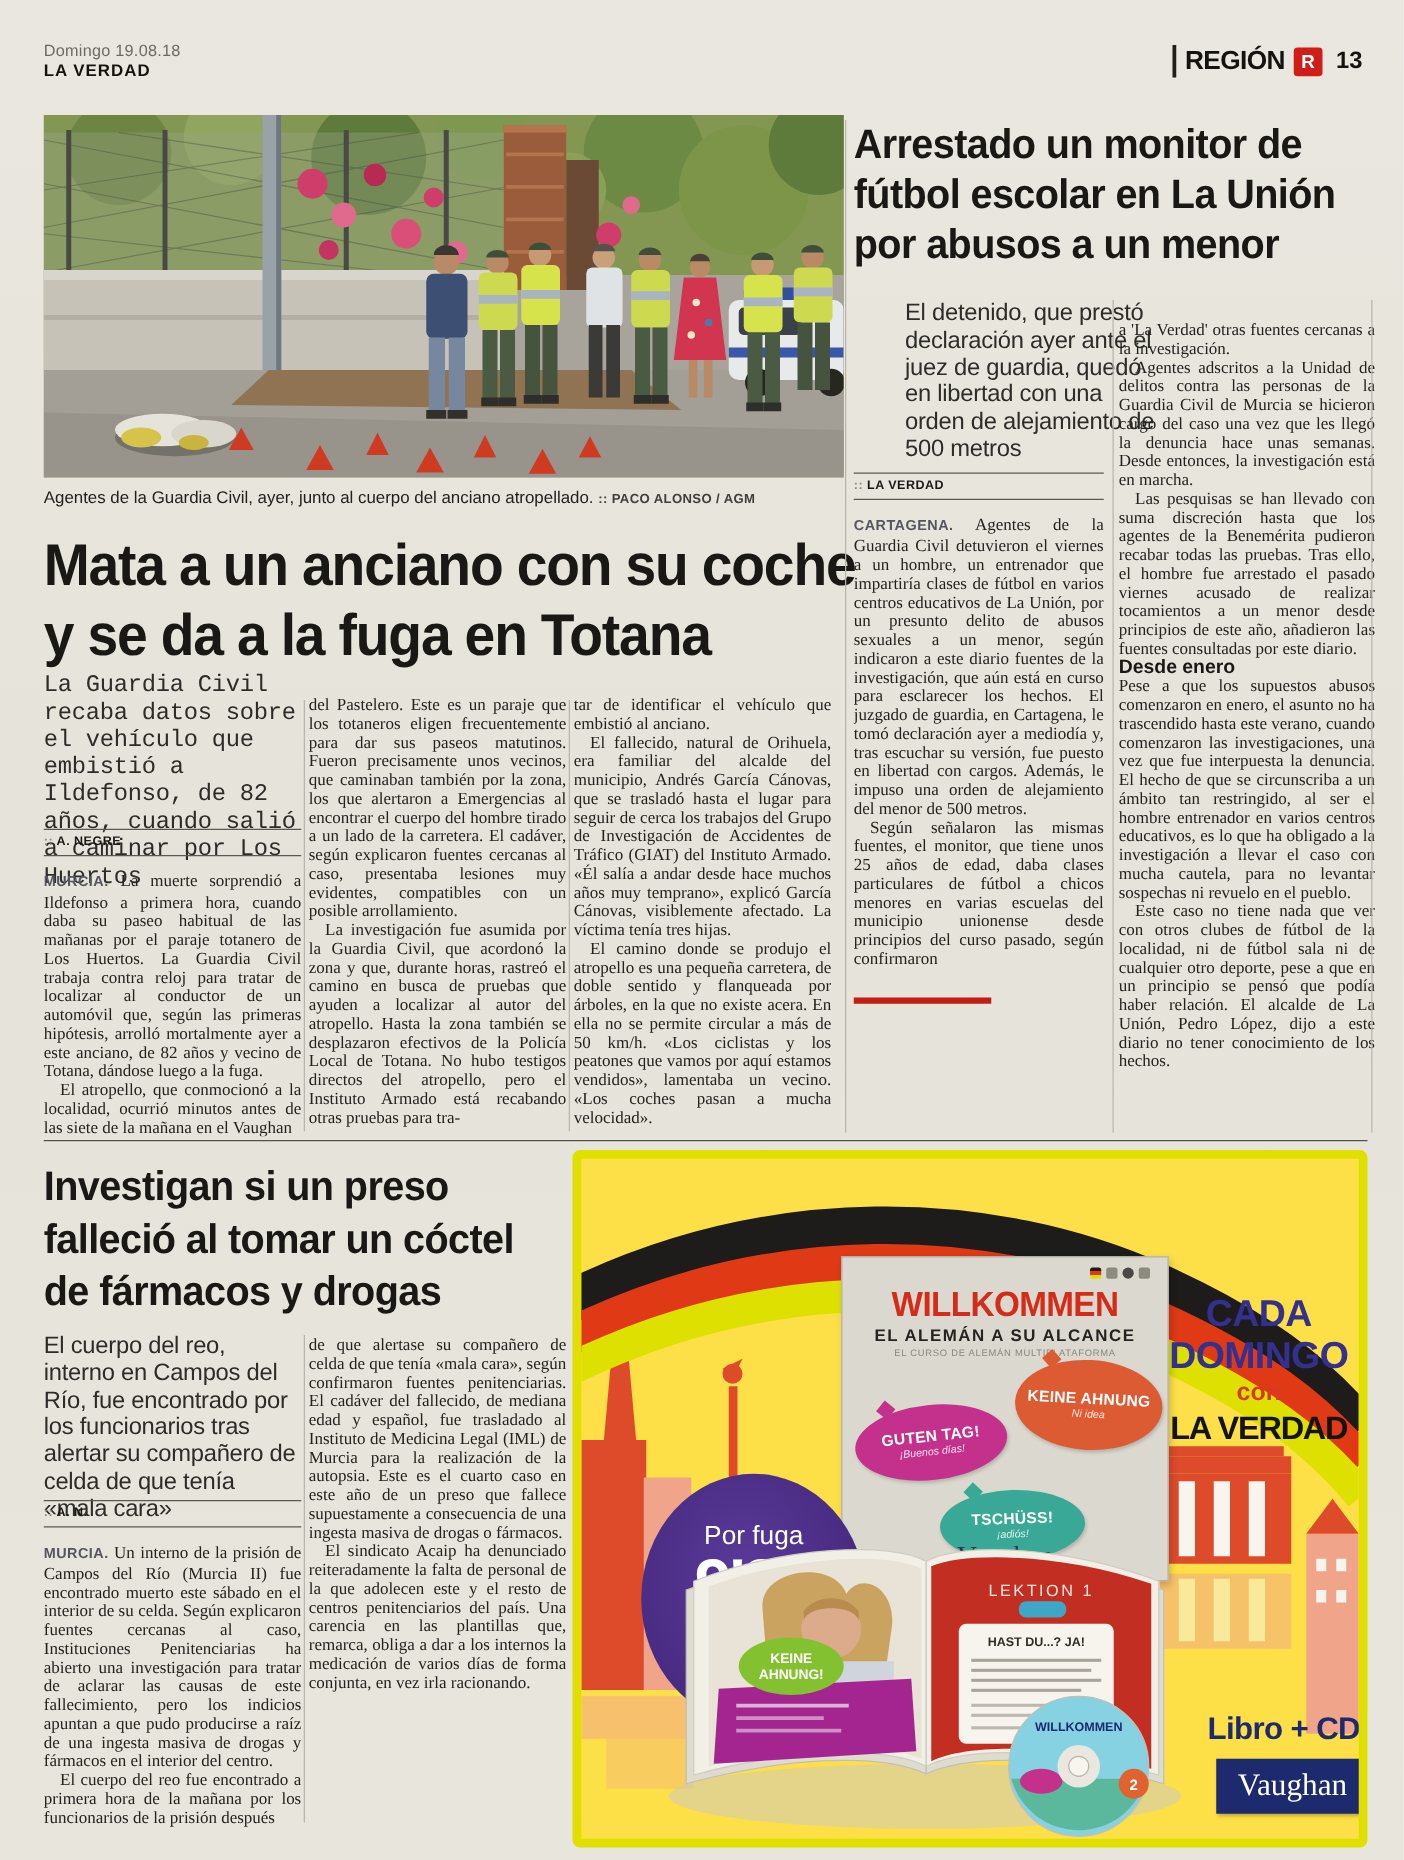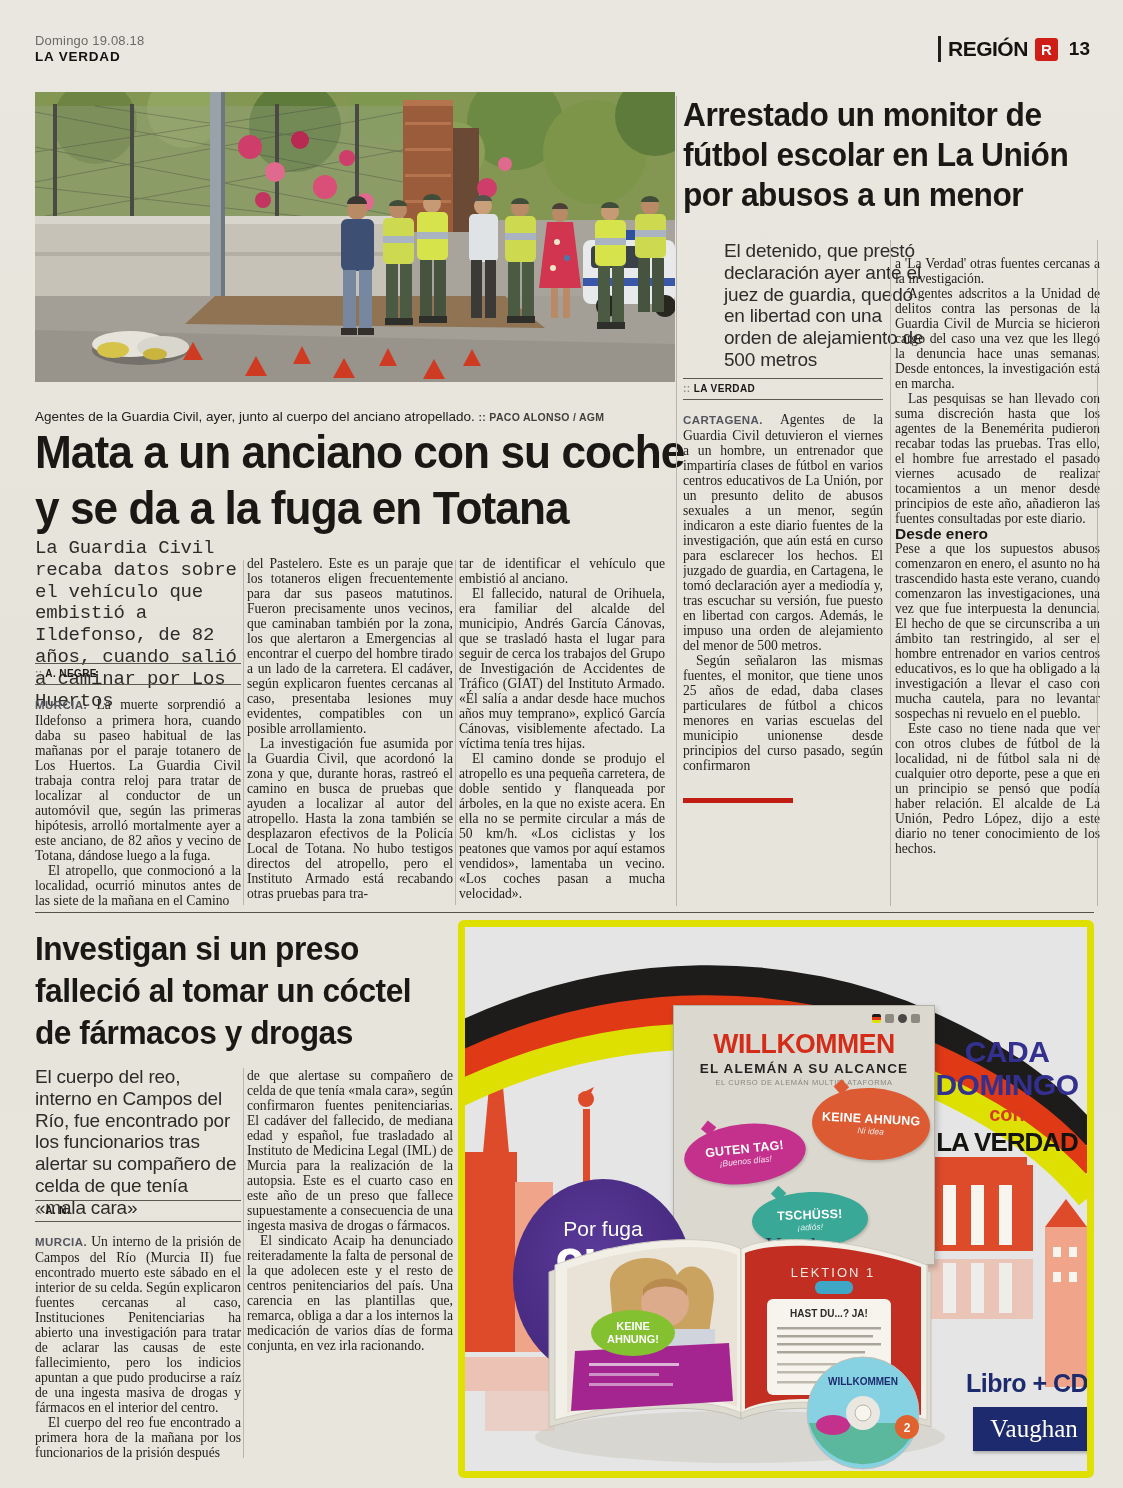--- a/index.html
+++ b/index.html
@@ -13,21 +13,21 @@
   .hdr-date{font-size:13px;color:#6b6a66;letter-spacing:.2px;}
   .hdr-mast{font-size:13.5px;font-weight:bold;color:#14130f;letter-spacing:.8px;margin-top:1px;}
   .hdr-right{display:flex;align-items:center;gap:7px;}
   .hdr-bar{width:3px;height:26px;background:#211f1c;}
   .hdr-section{font-size:21px;font-weight:bold;letter-spacing:-.5px;color:#14130f;}
   .hdr-badge{width:23px;height:23px;background:#cf1d18;border-radius:3px;color:#fff;
     font-size:15px;font-weight:bold;display:flex;align-items:center;justify-content:center;}
   .hdr-page{font-size:19px;font-weight:bold;color:#14130f;margin-left:4px;}
   
   .photo{left:35px;top:92px;width:640px;height:290px;overflow:hidden;background:#9aa37c;}
-  .caption{left:35px;top:390px;width:640px;font-size:13.5px;color:#21201d;margin-top:19px;}
+  .caption{left:35px;top:390px;width:640px;font-size:13.5px;color:#21201d;}
   .caption b{font-size:10.5px;color:#403f3b;letter-spacing:.3px;}
   
   .h1line{font-weight:bold;color:#191815;letter-spacing:-1px;transform:scaleX(.94);transform-origin:left top;white-space:nowrap;}
   .head1{left:35px;top:424px;font-size:47px;line-height:56px;}
   .head2{left:683px;top:95px;font-size:33px;line-height:40px;}
   .head2 .h1line{letter-spacing:-.5px;transform:scaleX(.96);}
   .head3{left:35px;top:928px;font-size:33px;line-height:42px;}
   .head3 .h1line{letter-spacing:-.5px;transform:scaleX(.96);}
   
   .lede{font-size:19px;line-height:21.8px;color:#2d2c29;letter-spacing:-.2px;}
@@ -40,21 +40,21 @@
   .body p.ind{text-indent:13px;}
   .dateline{font-family:"Liberation Sans",sans-serif;font-weight:bold;font-size:11.5px;
     color:#54555e;letter-spacing:.4px;}
   .subhead{font-family:"Liberation Sans",sans-serif;font-weight:bold;font-size:15.5px;
     color:#191815;margin:9px 0 2px;text-align:left;text-indent:0;}
   .pullquote{font-size:17.5px;line-height:21.5px;font-weight:bold;color:#1c1b18;letter-spacing:-.2px;}
   .pq-bar{width:110px;height:5px;background:#c21d12;margin-bottom:11px;}
   .vrule{position:absolute;width:1px;background:#b9b5ac;}
   .hrule{position:absolute;height:1px;background:#55524c;}
   
-  .ad{left:458px;top:920px;width:636px;height:558px;background:#e5e5e5;
+  .ad{left:458px;top:920px;width:636px;height:558px;background:#fde047;
     border:7px solid #dfe000;border-radius:6px;box-sizing:border-box;overflow:hidden;}
   .ad-bgsvg,.ad-fgsvg{position:absolute;}
   .price{left:48px;top:252px;width:180px;height:200px;background:radial-gradient(ellipse at 45% 40%,#5a3a99,#472a80 70%);
     border-radius:50%;color:#fff;text-align:center;}
   .price .p1{font-size:21px;margin-top:38px;}
   .price .p2{font-size:54px;font-weight:bold;letter-spacing:-2px;line-height:52px;}
   .price .p3{font-size:21px;}
   .cover{left:208px;top:78px;width:260px;height:258px;background:#dbd8cf;border:1px solid #b3b0a6;
     box-shadow:2px 3px 6px rgba(0,0,0,.22);text-align:center;}
   .cover .flags{position:absolute;right:14px;top:8px;display:flex;gap:4px;}
@@ -286,21 +286,21 @@
   <div class="h1line">Mata a un anciano con su coche</div>
   <div class="h1line">y se da a la fuga en Totana</div>
 </div>
 
 <div class="abs lede" style="left:35px;top:538px;width:206px;font-family:Liberation Mono, monospace;">La Guardia Civil recaba datos sobre el vehículo que embistió a Ildefonso, de 82 años, cuando salió a caminar por Los Huertos</div>
 <div class="abs bylinebox" style="left:35px;top:663px;width:206px;">
   <div class="byline"><span class="cl">::</span> <span>A. NEGRE</span></div>
 </div>
 <div class="abs body" style="left:35px;top:697px;width:206px;height:212px;">
   <p><span class="dateline">MURCIA.</span> <span>La muerte sorprendió a Ildefonso a primera hora, cuando daba su paseo habitual de las mañanas por el paraje totanero de Los Huertos. La Guardia Civil trabaja contra reloj para tratar de localizar al conductor de un automóvil que, según las primeras hipótesis, arrolló mortalmente ayer a este anciano, de 82 años y vecino de Totana, dándose luego a la fuga.</span></p>
-  <p class="ind">El atropello, que conmocionó a la localidad, ocurrió minutos antes de las siete de la mañana en el Camino</p>
+  <p class="ind">El atropello, que conmocionó a la localidad, ocurrió minutos antes de las siete de la mañana en el Vaughan</p>
 </div>
 <div class="abs body" style="left:247px;top:556px;width:206px;height:352px;">
   <p>del Pastelero. Este es un paraje que los totaneros eligen frecuentemente para dar sus paseos matutinos. Fueron precisamente unos vecinos, que caminaban también por la zona, los que alertaron a Emergencias al encontrar el cuerpo del hombre tirado a un lado de la carretera. El cadáver, según explicaron fuentes cercanas al caso, presentaba lesiones muy evidentes, compatibles con un posible arrollamiento.</p>
   <p class="ind">La investigación fue asumida por la Guardia Civil, que acordonó la zona y que, durante horas, rastreó el camino en busca de pruebas que ayuden a localizar al autor del atropello. Hasta la zona también se desplazaron efectivos de la Policía Local de Totana. No hubo testigos directos del atropello, pero el Instituto Armado está recabando otras pruebas para tra-</p>
 </div>
 <div class="abs body" style="left:459px;top:556px;width:206px;height:352px;">
   <p>tar de identificar el vehículo que embistió al anciano.</p>
   <p class="ind">El fallecido, natural de Orihuela, era familiar del alcalde del municipio, Andrés García Cánovas, que se trasladó hasta el lugar para seguir de cerca los trabajos del Grupo de Investigación de Accidentes de Tráfico (GIAT) del Instituto Armado. «Él salía a andar desde hace muchos años muy temprano», explicó García Cánovas, visiblemente afectado. La víctima tenía tres hijas.</p>
   <p class="ind">El camino donde se produjo el atropello es una pequeña carretera, de doble sentido y flanqueada por árboles, en la que no existe acera. En ella no se permite circular a más de 50 km/h. «Los ciclistas y los peatones que vamos por aquí estamos vendidos», lamentaba un vecino. «Los coches pasan a mucha velocidad».</p>
 </div>

